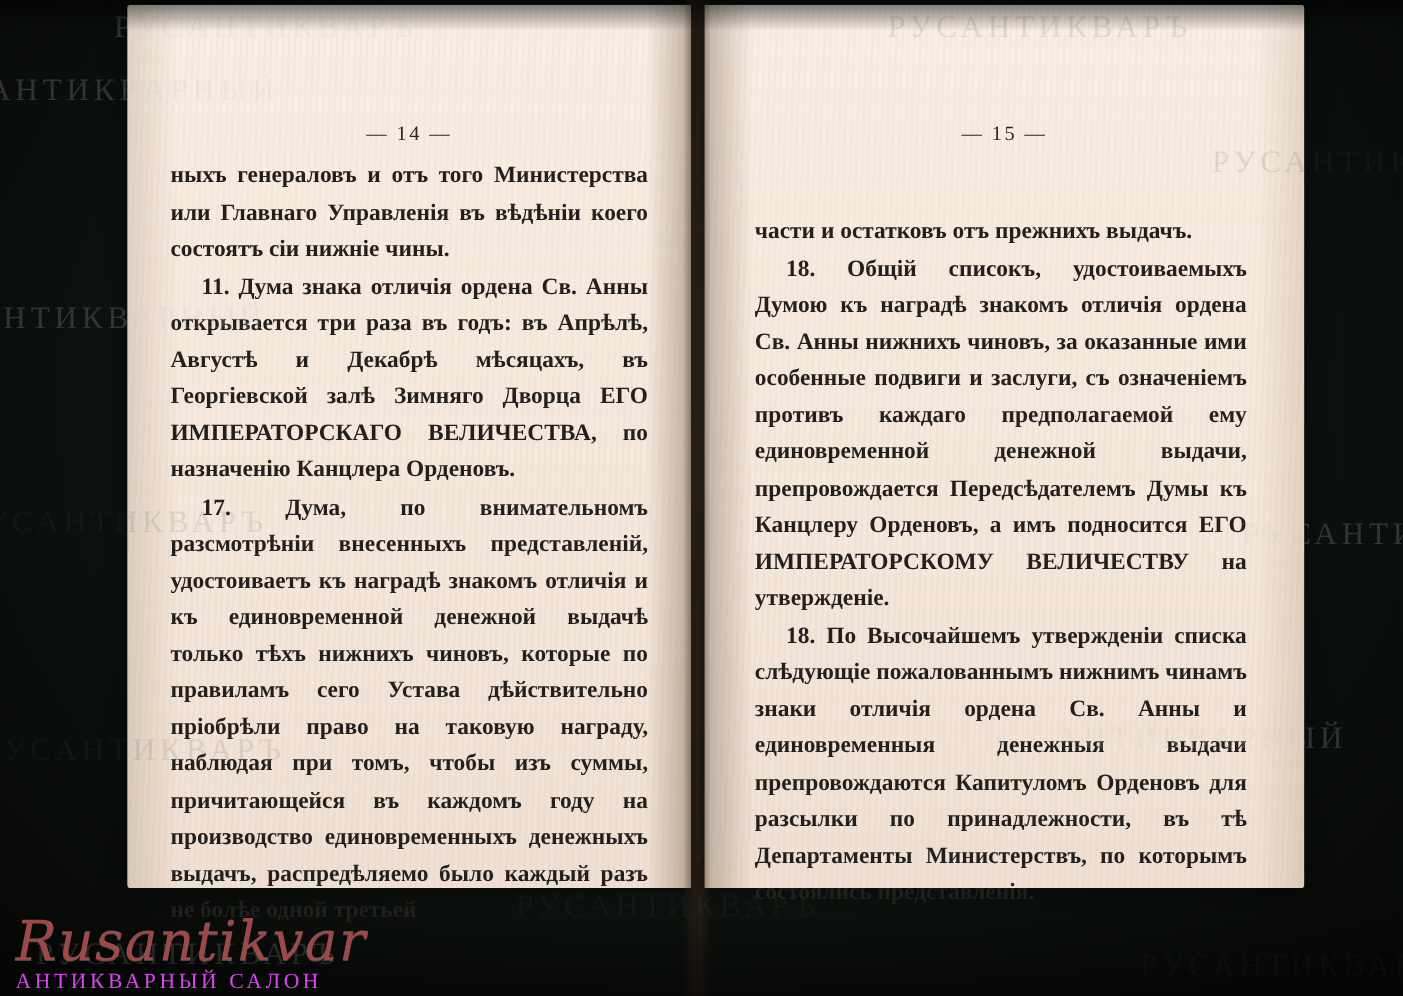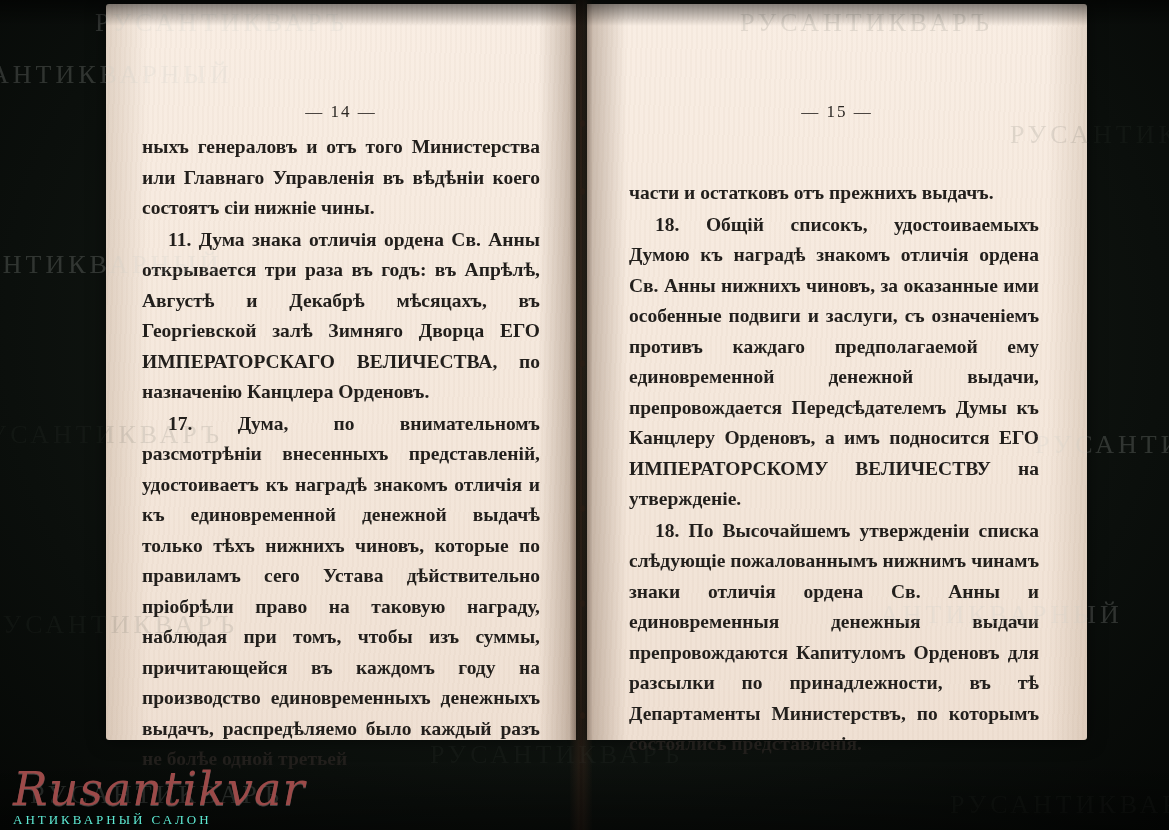--- a/index.html
+++ b/index.html
@@ -139,23 +139,23 @@
   .brand-name {
     font-family: "DejaVu Serif", serif;
     font-style: italic;
     font-size: 46px;
     color: #9c4a49;
     text-shadow: 0 1px 0 rgba(255,255,255,0.25);
     letter-spacing: 1px;
   }
   .brand-sub {
     font-family: "Liberation Serif", serif;
-    font-size: 13px;
+    font-size: 18px;
     letter-spacing: 3px;
-    color: #5eead4;
+    color: #d946ef;
     margin-top: -4px;
   }
   .edge-shadow-top {
     position: absolute; left:0; right:0; top:0; height: 26px;
     background: linear-gradient(180deg, rgba(0,0,0,0.55), rgba(0,0,0,0));
     pointer-events: none;
   }
   .edge-shadow-bottom {
     position: absolute; left:0; right:0; bottom:0; height: 70px;
     background: linear-gradient(0deg, rgba(0,0,0,0.45), rgba(0,0,0,0));

